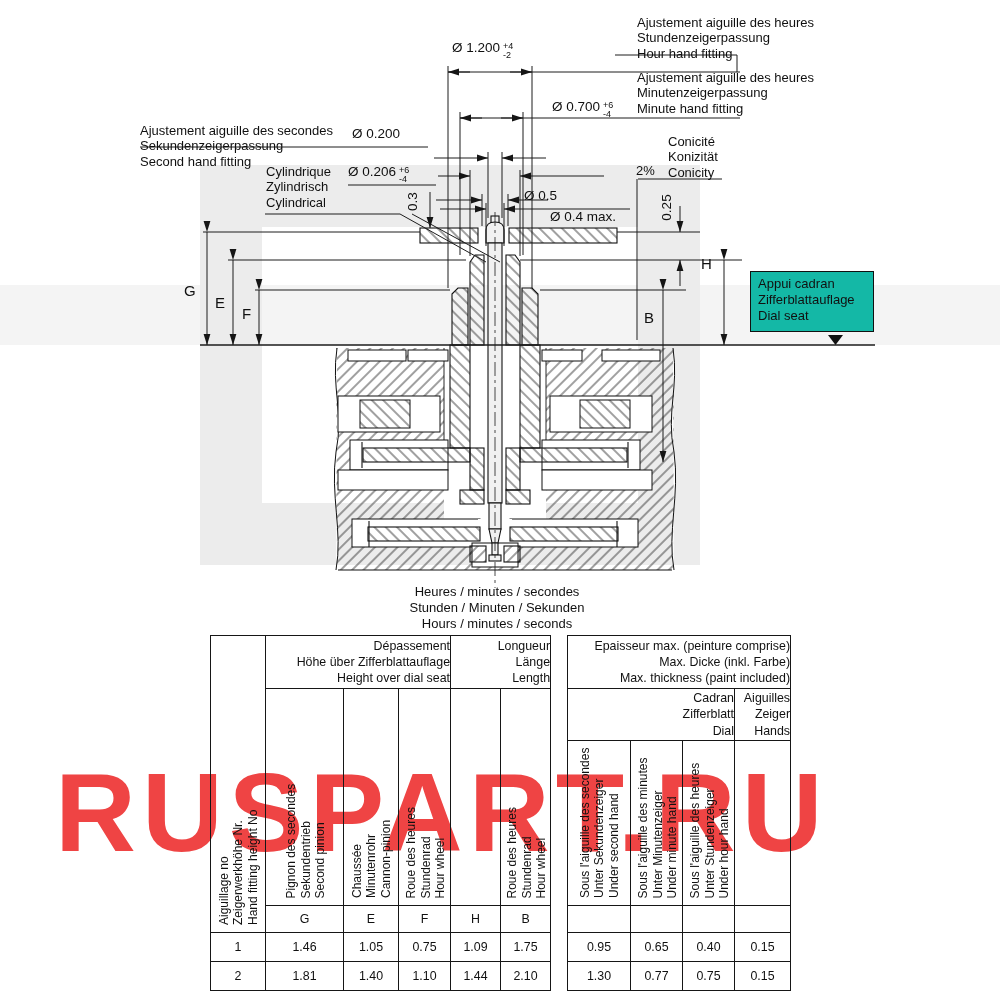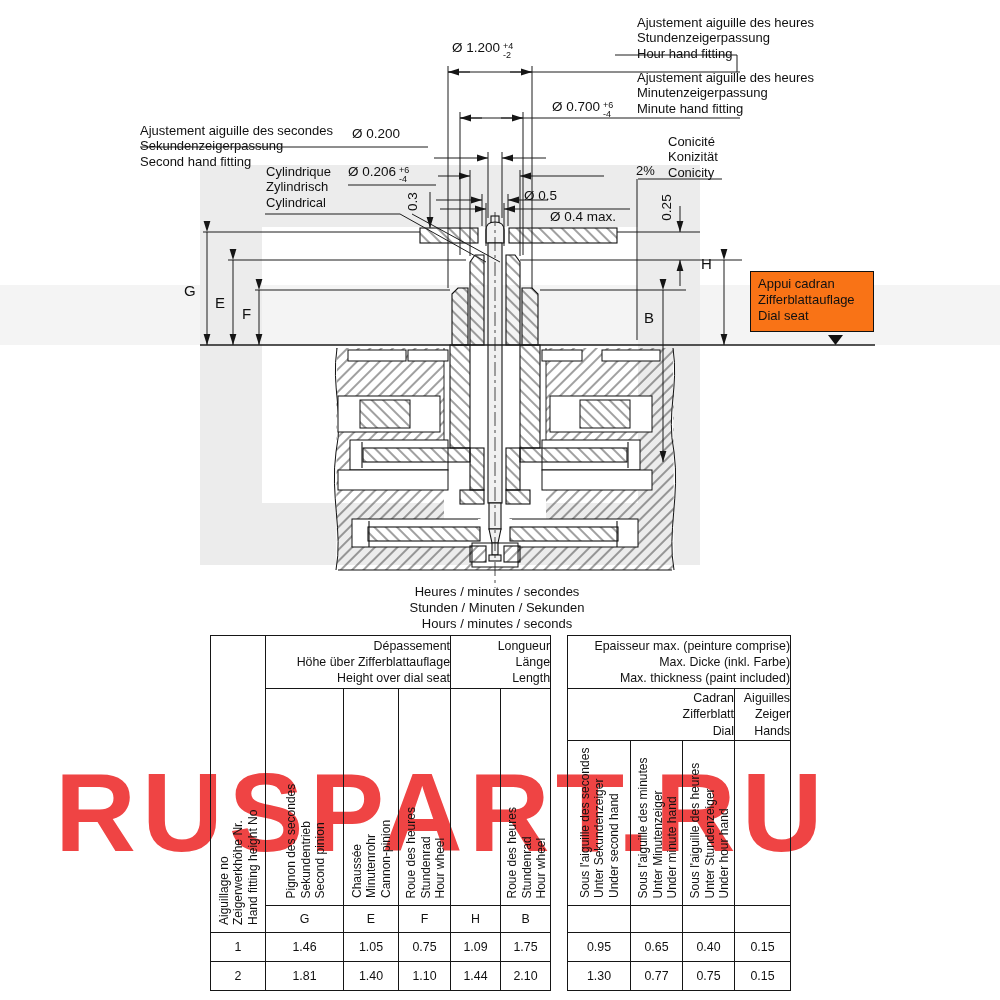--- a/index.html
+++ b/index.html
@@ -7,21 +7,21 @@
     position:relative; width:1000px; height:1000px; overflow:hidden;
     font-family:"Liberation Sans","DejaVu Sans",sans-serif; color:#111; background:#fff;
   }
   .lbl { position:absolute; font-size:13px; line-height:1.18; color:#101010; white-space:nowrap; }
   .dim { position:absolute; font-size:13.5px; color:#101010; white-space:nowrap; }
   .dimletter { position:absolute; font-size:15px; color:#101010; }
   .rot90 { transform:rotate(-90deg); transform-origin:center; }
   .tol { display:inline-flex; flex-direction:column; font-size:9px; line-height:1.05; vertical-align:3px; margin-left:3px; }
   .seatbox {
     position:absolute; left:750px; top:271px; width:124px; height:61px;
-    border:1.5px solid #111; background:#f97316; box-sizing:border-box;
+    border:1.5px solid #111; background:#14b8a6; box-sizing:border-box;
     padding:4px 0 0 7px; font-size:13px; line-height:1.22;
   }
   .axis-caption { position:absolute; left:372px; top:584px; width:250px; text-align:center;
     font-size:13px; line-height:1.22; }
   .watermark {
     position:absolute; left:55px; top:748px; font-size:112px; font-weight:bold;
     letter-spacing:6px; color:#ef4444; z-index:0; user-select:none;
   }
   svg.draw { position:absolute; left:0; top:0; z-index:1; }
   .lbl, .dim, .dimletter, .seatbox, .axis-caption { z-index:2; }

